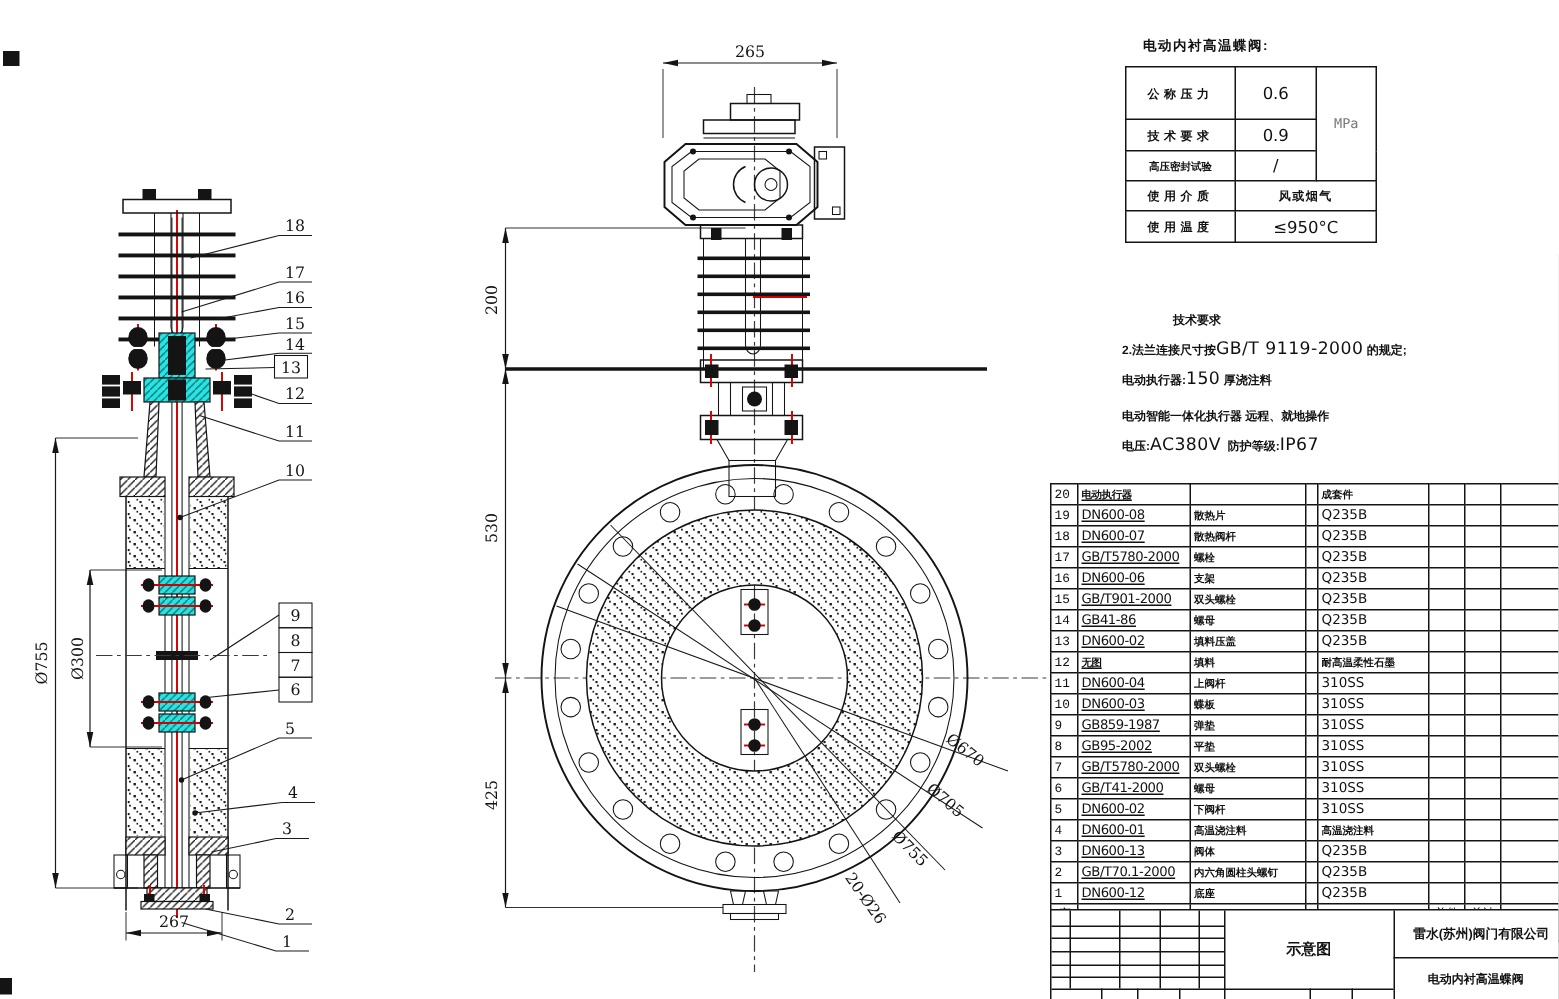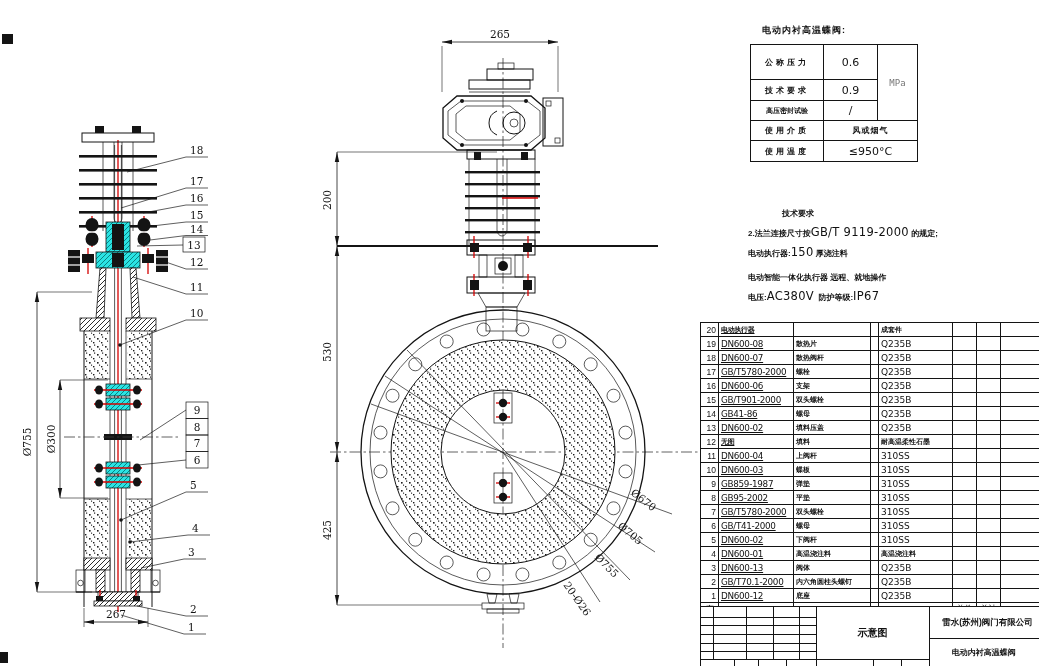--- a/index.html
+++ b/index.html
@@ -23,21 +23,21 @@
   .tech .head{font-weight:bold;font-size:8px;margin-left:34px;}
   .tech .zh{font-weight:bold;font-size:8px;}
   .tech .lat{font-size:11.5px;font-family:"DejaVu Sans",sans-serif;letter-spacing:.3px;}
   .tech .gap{height:6px;}
 
   
   .bom{border-collapse:collapse;table-layout:fixed;border:1.5px solid #141414;}
   .bom td{border:1px solid #141414;padding:0 2px;overflow:hidden;white-space:nowrap;
           font:9px "DejaVu Sans",sans-serif;height:13px;vertical-align:middle;}
   .bom td.cjk{font-weight:bold;font-size:7px;}
-  .bom .c-no{text-align:right;font-family:Liberation Sans, sans-serif;font-size:8.5px;}
+  .bom .c-no{text-align:left;font-family:Liberation Mono, monospace;font-size:8.5px;}
   .bom .c-code{letter-spacing:-.3px;font-size:8.8px;text-decoration:underline;}
   .bom .hrow td{font-size:9px;text-align:center;height:24px;font-family:"Liberation Sans",sans-serif;}
   .bom .hrow .stack span{display:block;line-height:1.15;font-size:8.5px;}
   .wcell{padding:0!important;}
   .wtop{display:flex;height:12px;border-bottom:1px solid #141414;}
   .wtop span{flex:1;font-size:8px;line-height:12px;}
   .wtop span:first-child{border-right:1px solid #141414;}
   .wbot{font-size:8.5px;line-height:11px;}
 
   

